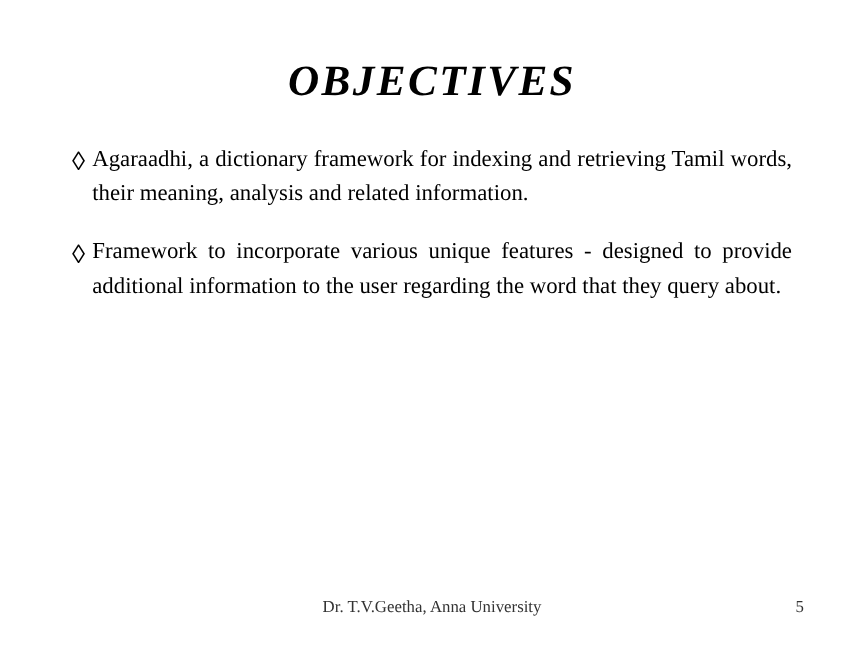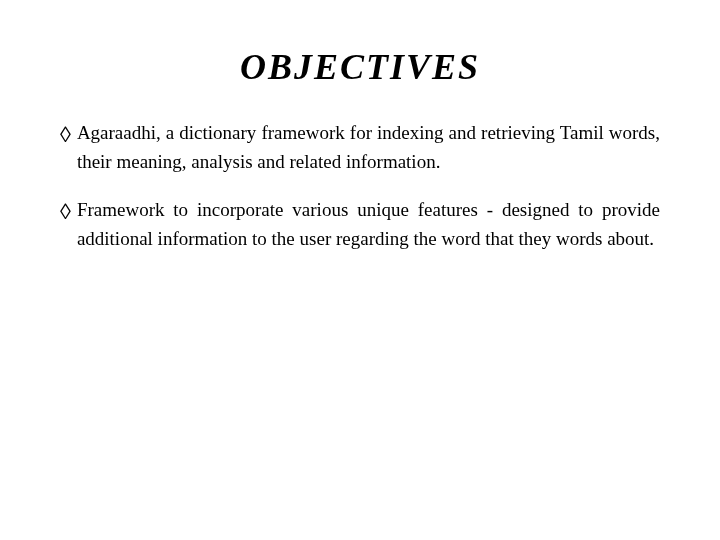--- a/index.html
+++ b/index.html
@@ -96,19 +96,23 @@
 
   <div class="content">
 
     <div class="bullet-item">
       <span class="bullet-symbol">◊</span>
       <span class="bullet-text">Agaraadhi, a dictionary framework for indexing and retrieving Tamil words, their meaning, analysis and related information.</span>
     </div>
 
     <div class="bullet-item">
       <span class="bullet-symbol">◊</span>
-      <span class="bullet-text">Framework  to  incorporate  various  unique features  -  designed  to  provide  additional information to the user regarding the word that they words about.</span>
+      <span class="bullet-text">Framework  to  incorporate  various  unique features  -  designed  to  provide  additional information to the user regarding the word that they query about.</span>
     </div>
 
   </div>
 
+  <div class="footer">
+    <span class="footer-text">Dr. T.V.Geetha, Anna University</span>
+    <span class="footer-page">5</span>
+  </div>
 
 </div>
 
 </body></html>

